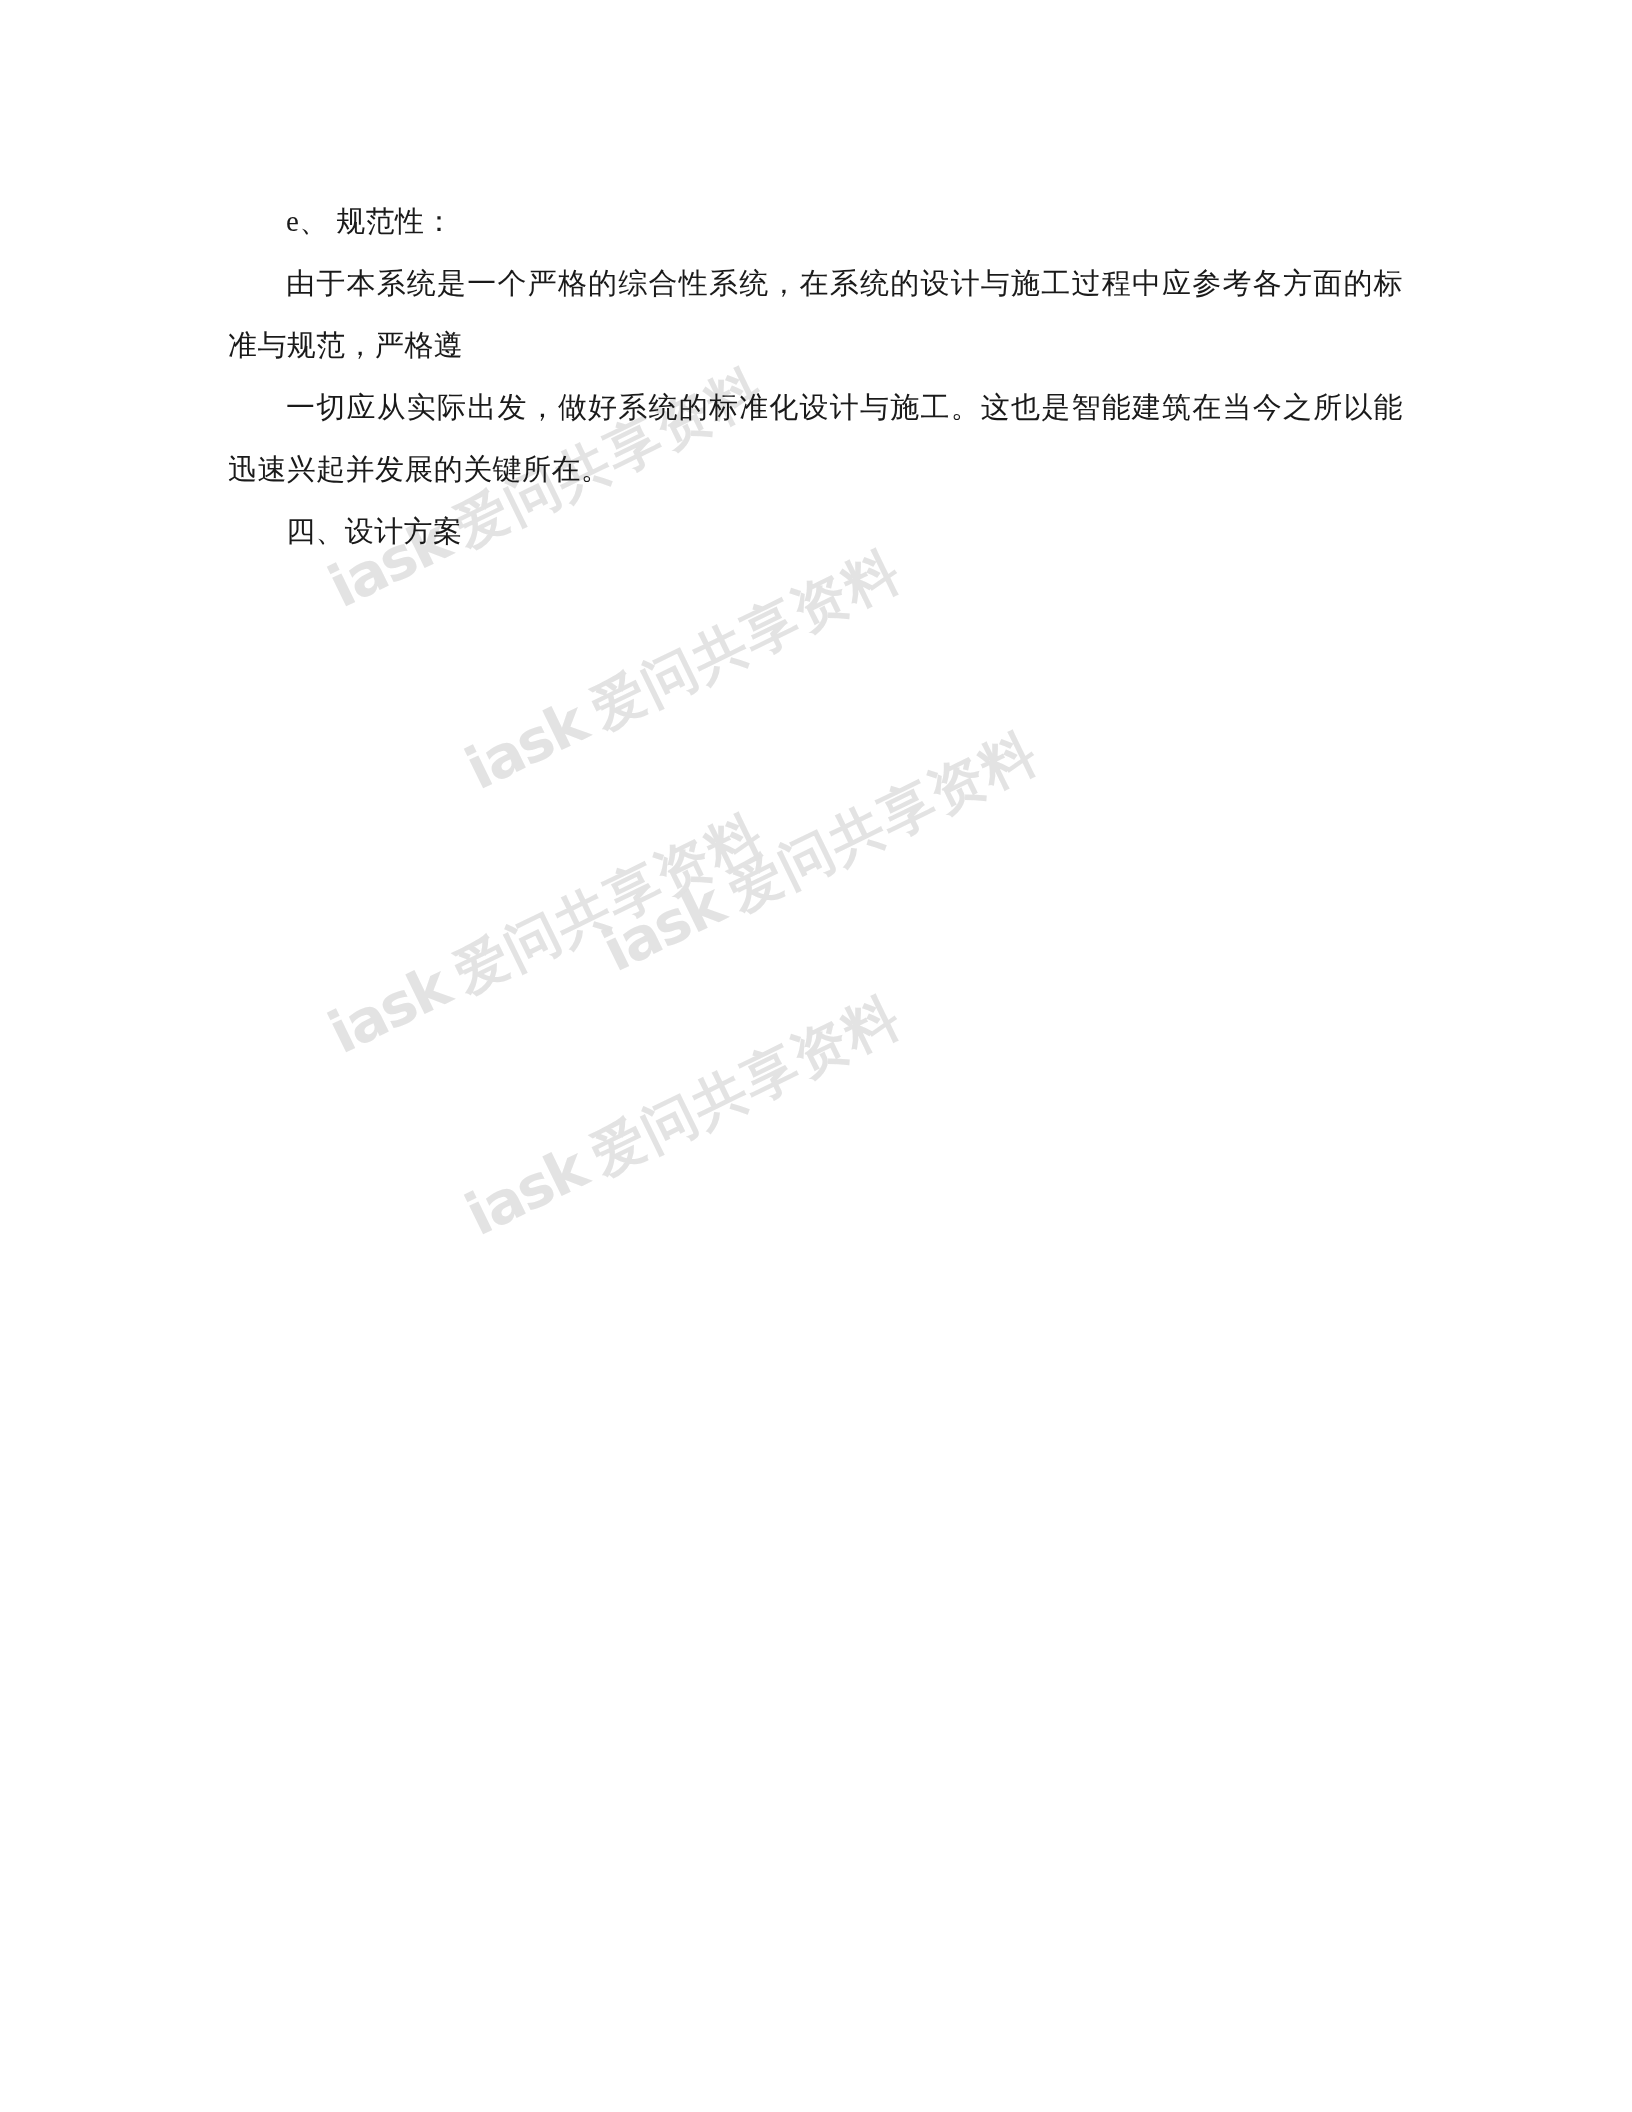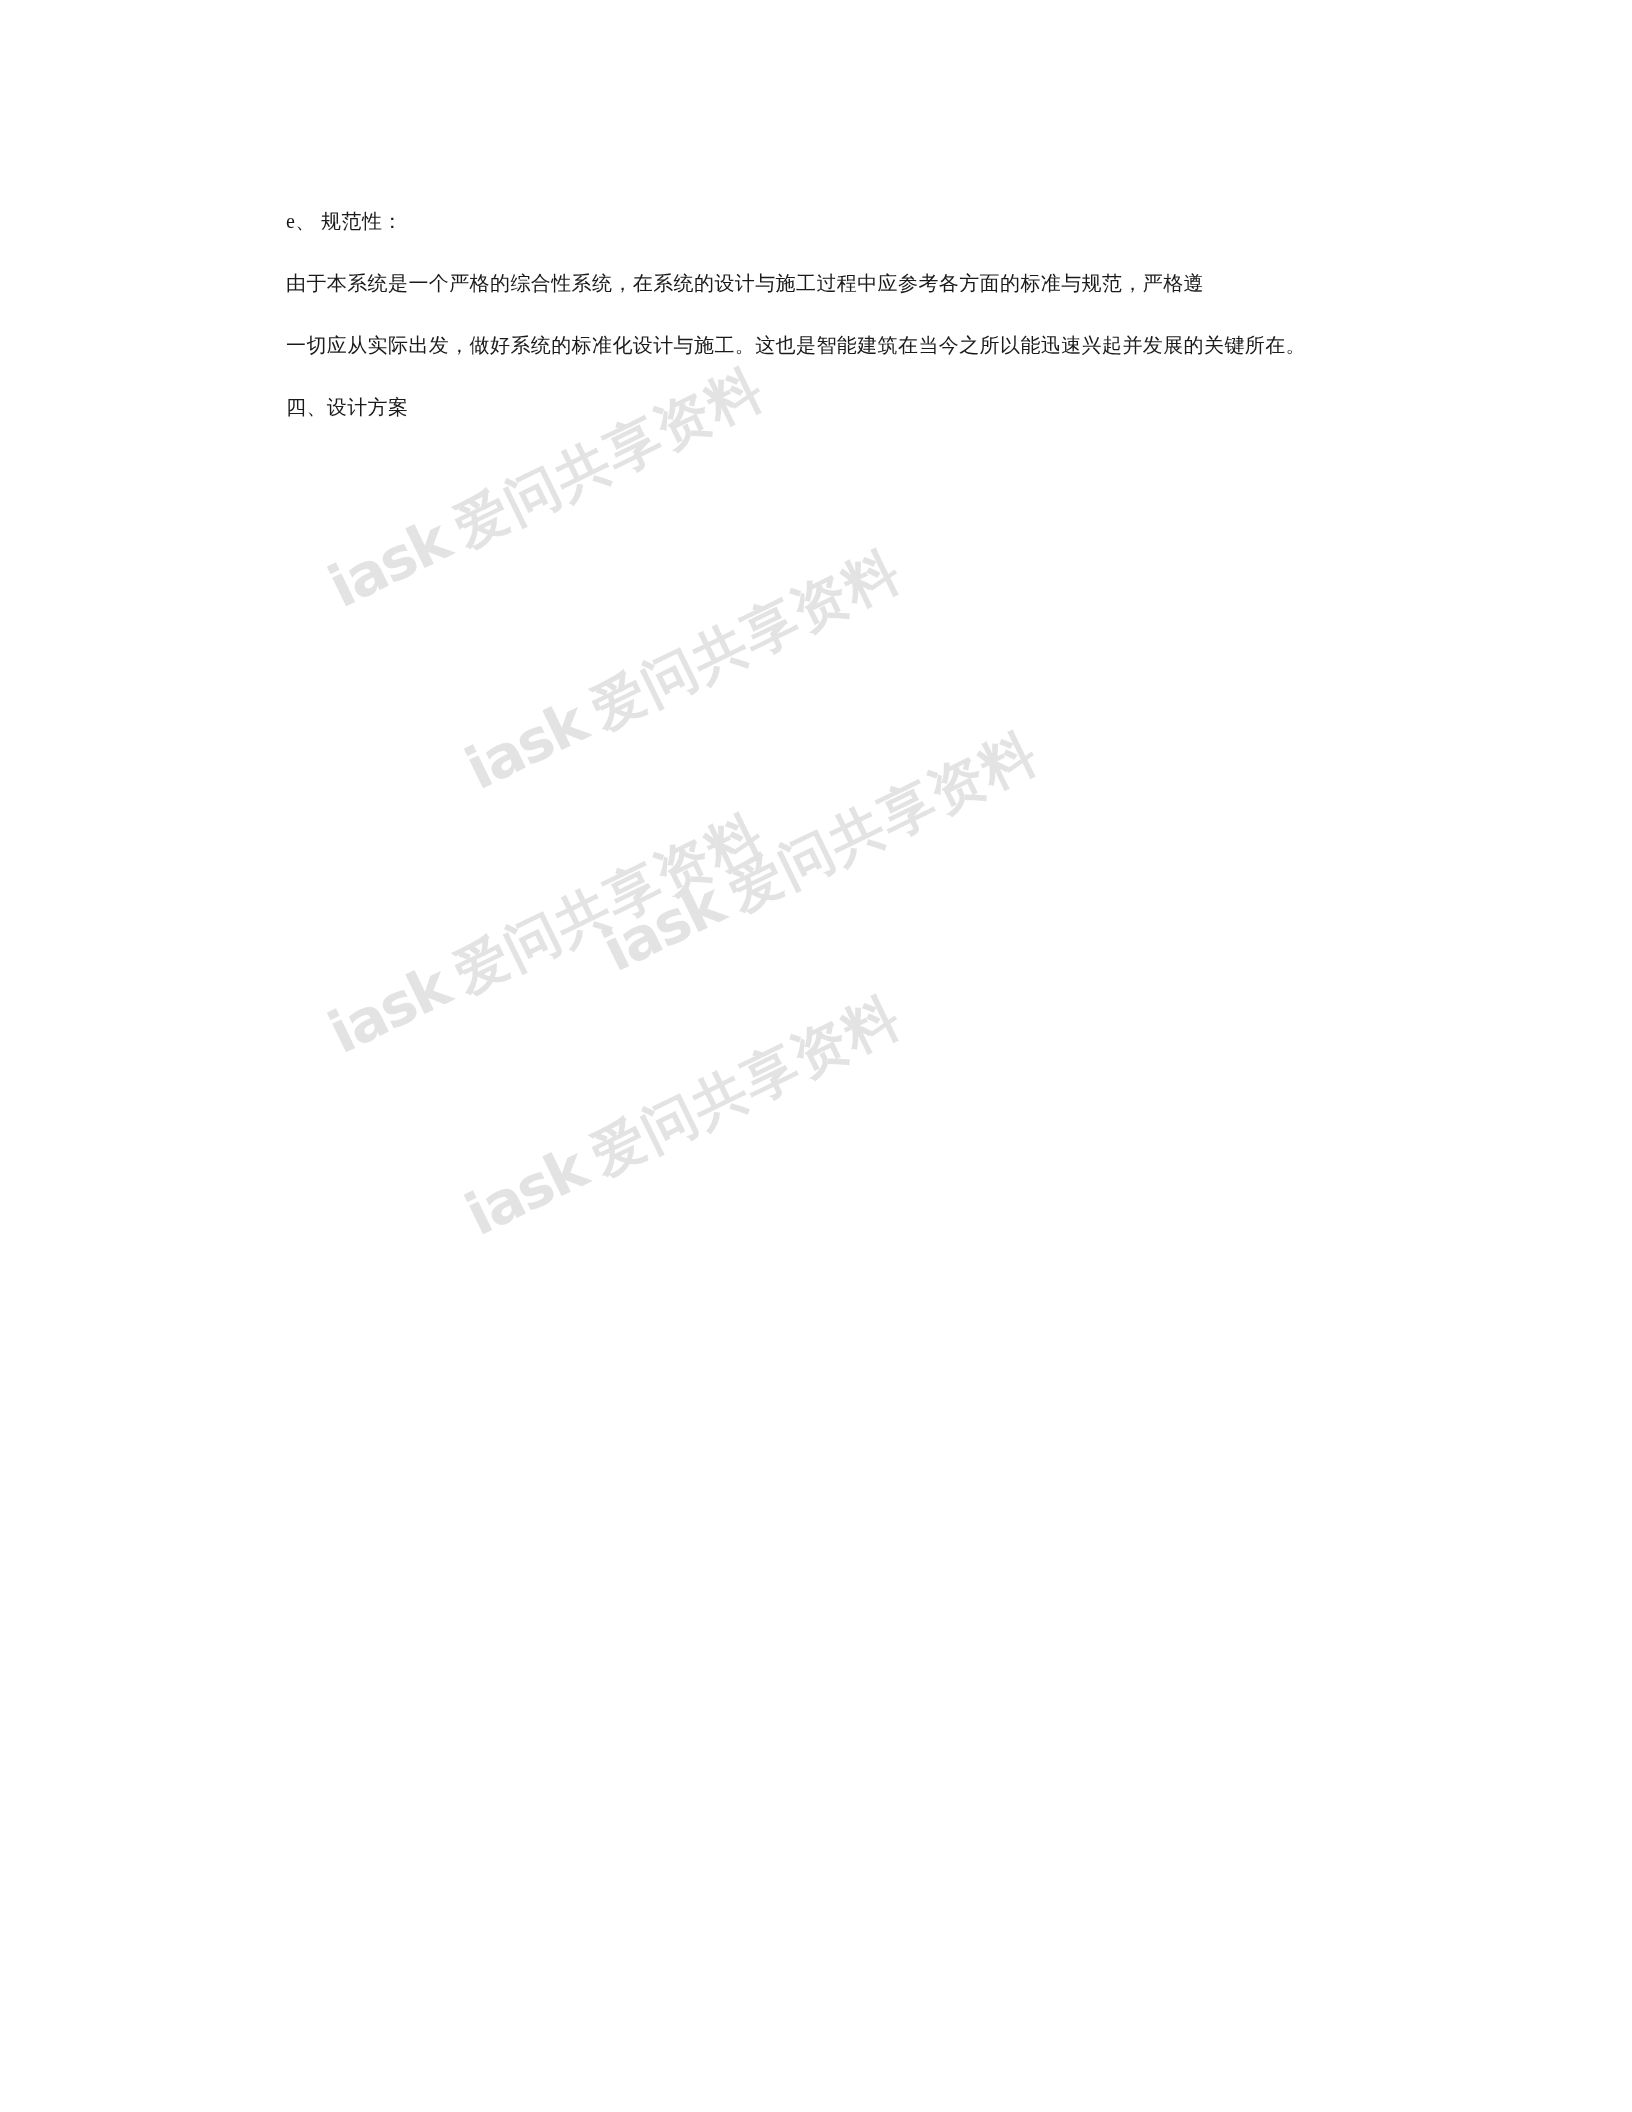--- a/index.html
+++ b/index.html
@@ -26,21 +26,21 @@
   }
 
   .doc-body {
     position: absolute;
     left: 228px;
     top: 190px;
     width: 1175px;
   }
 
   .para {
-    font-size: 20px;
+    font-size: 29px;
     line-height: 62px;
     color: #1a1a1a;
     margin: 0 0 0 0;
     letter-spacing: 0.4px;
     text-align: justify;
     white-space: pre-wrap;
   }
 
   .indent {
     text-indent: 58px;

